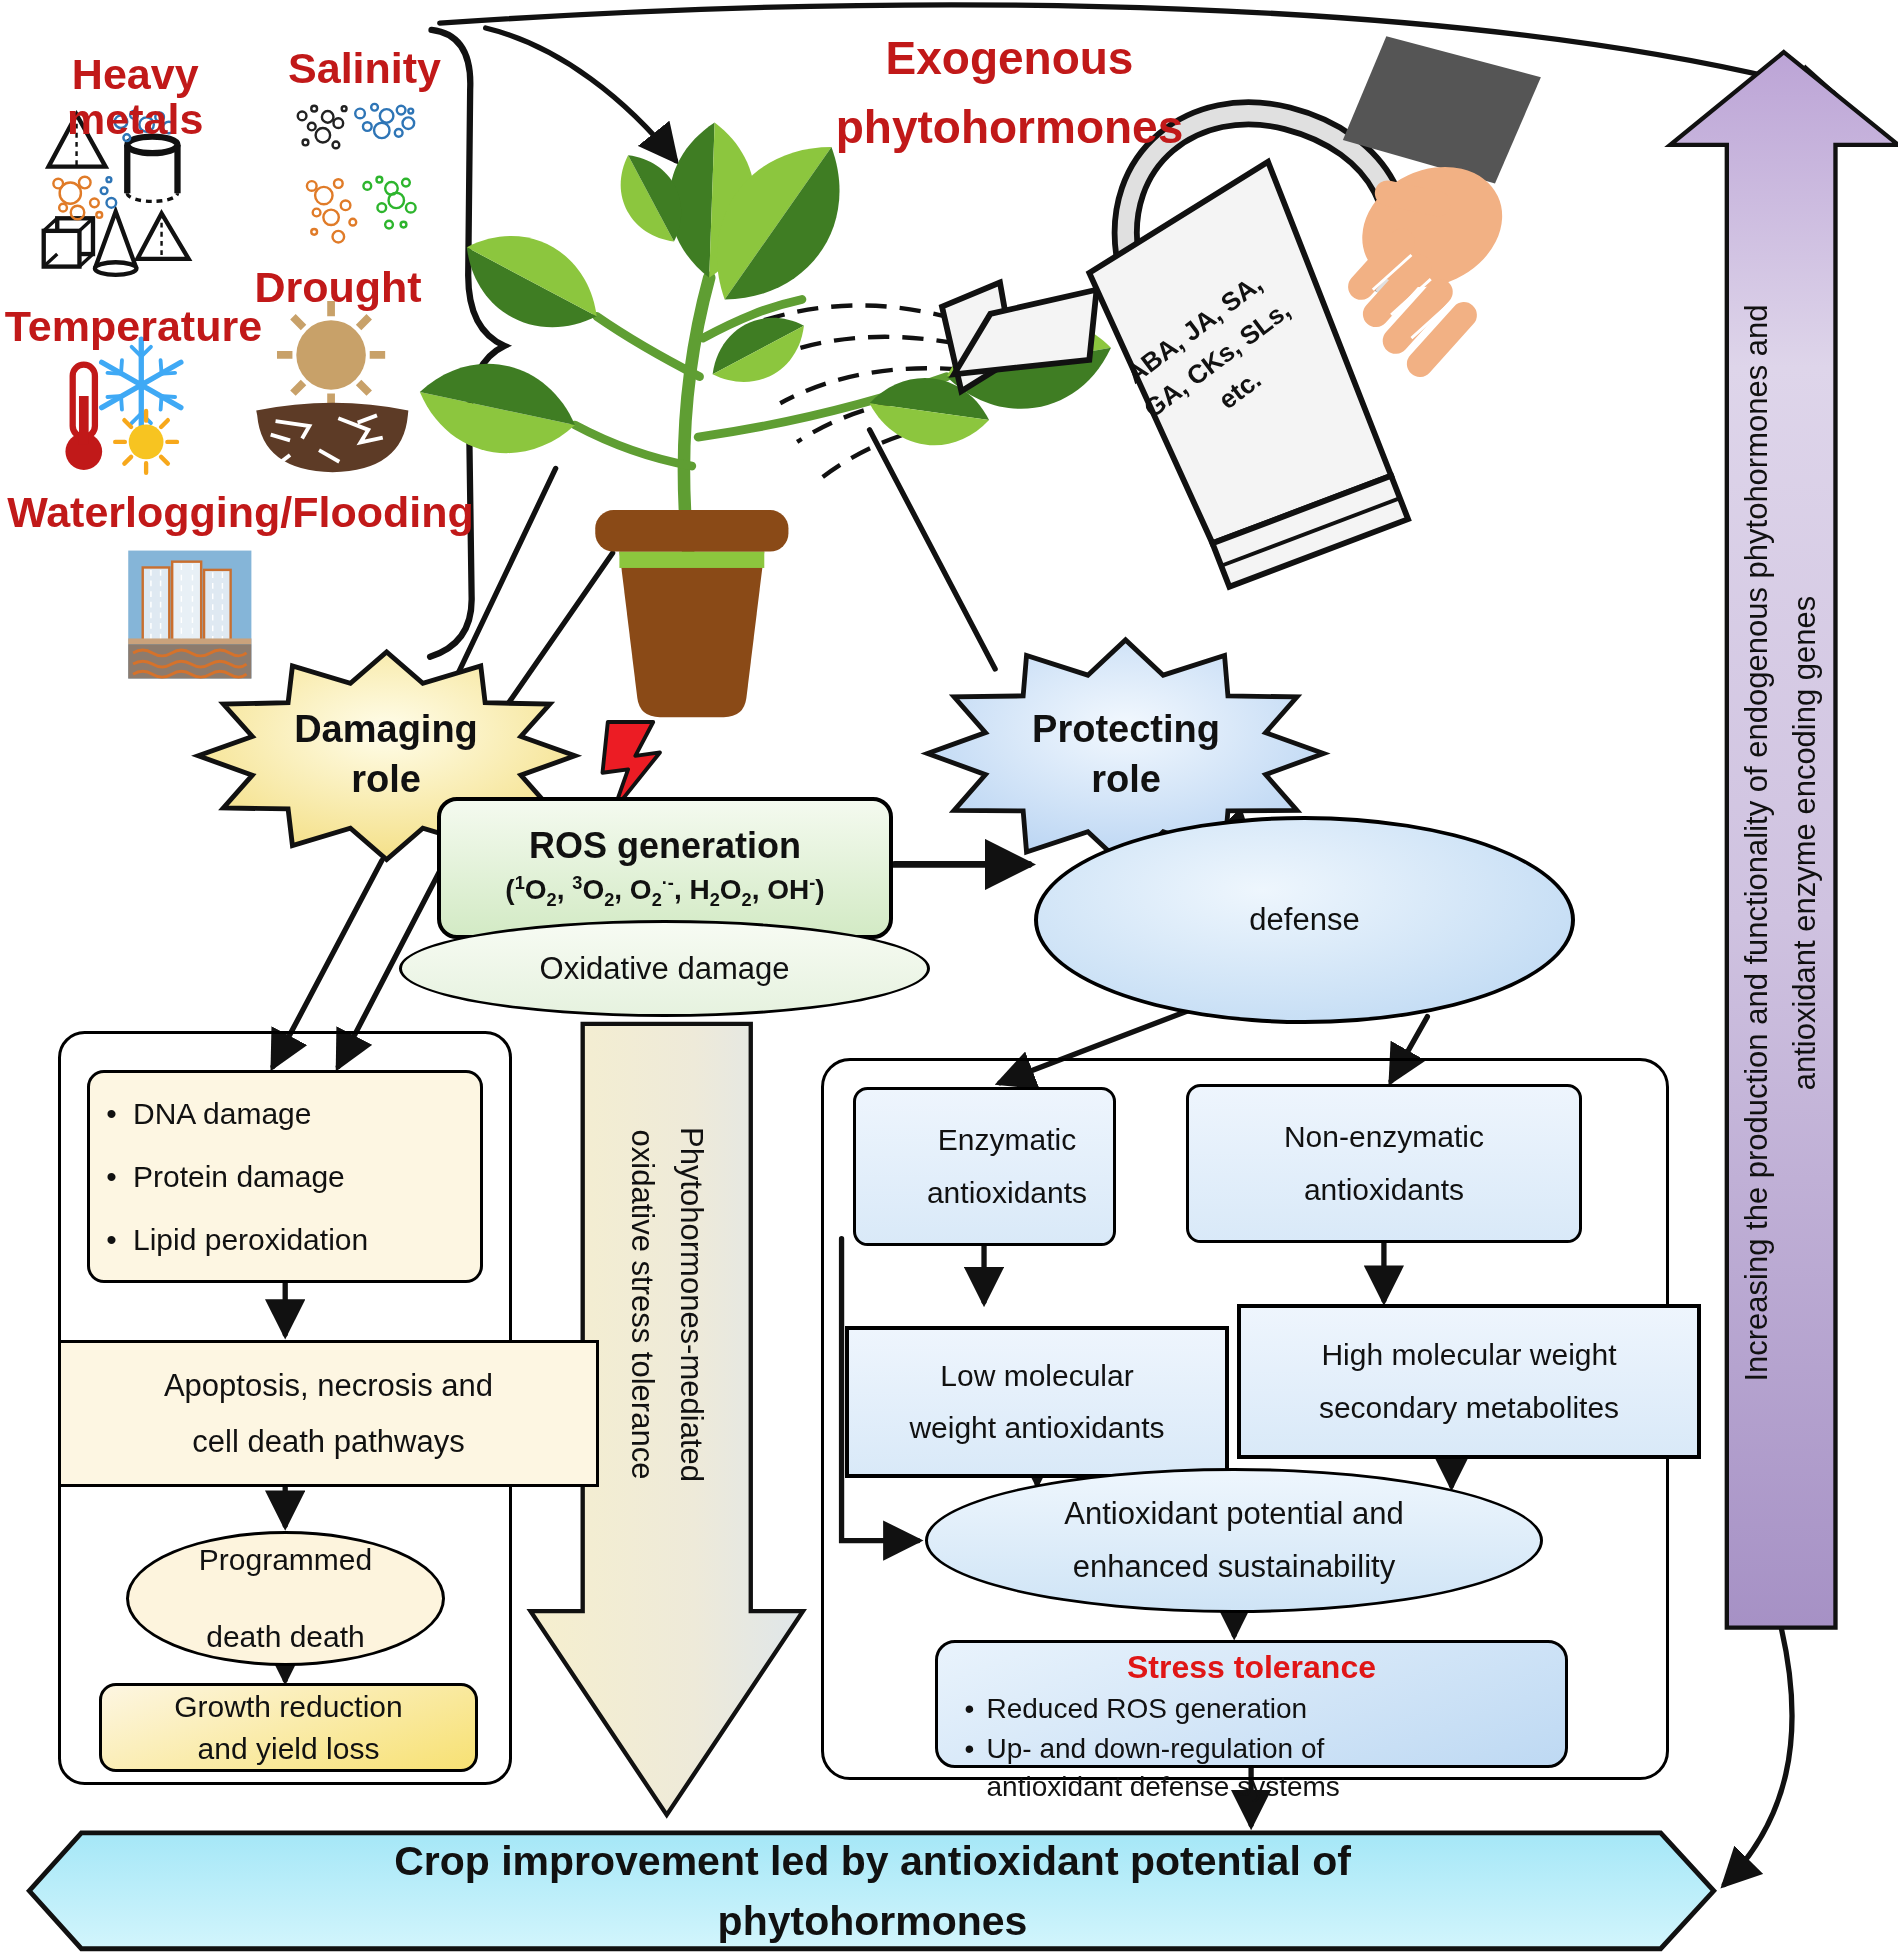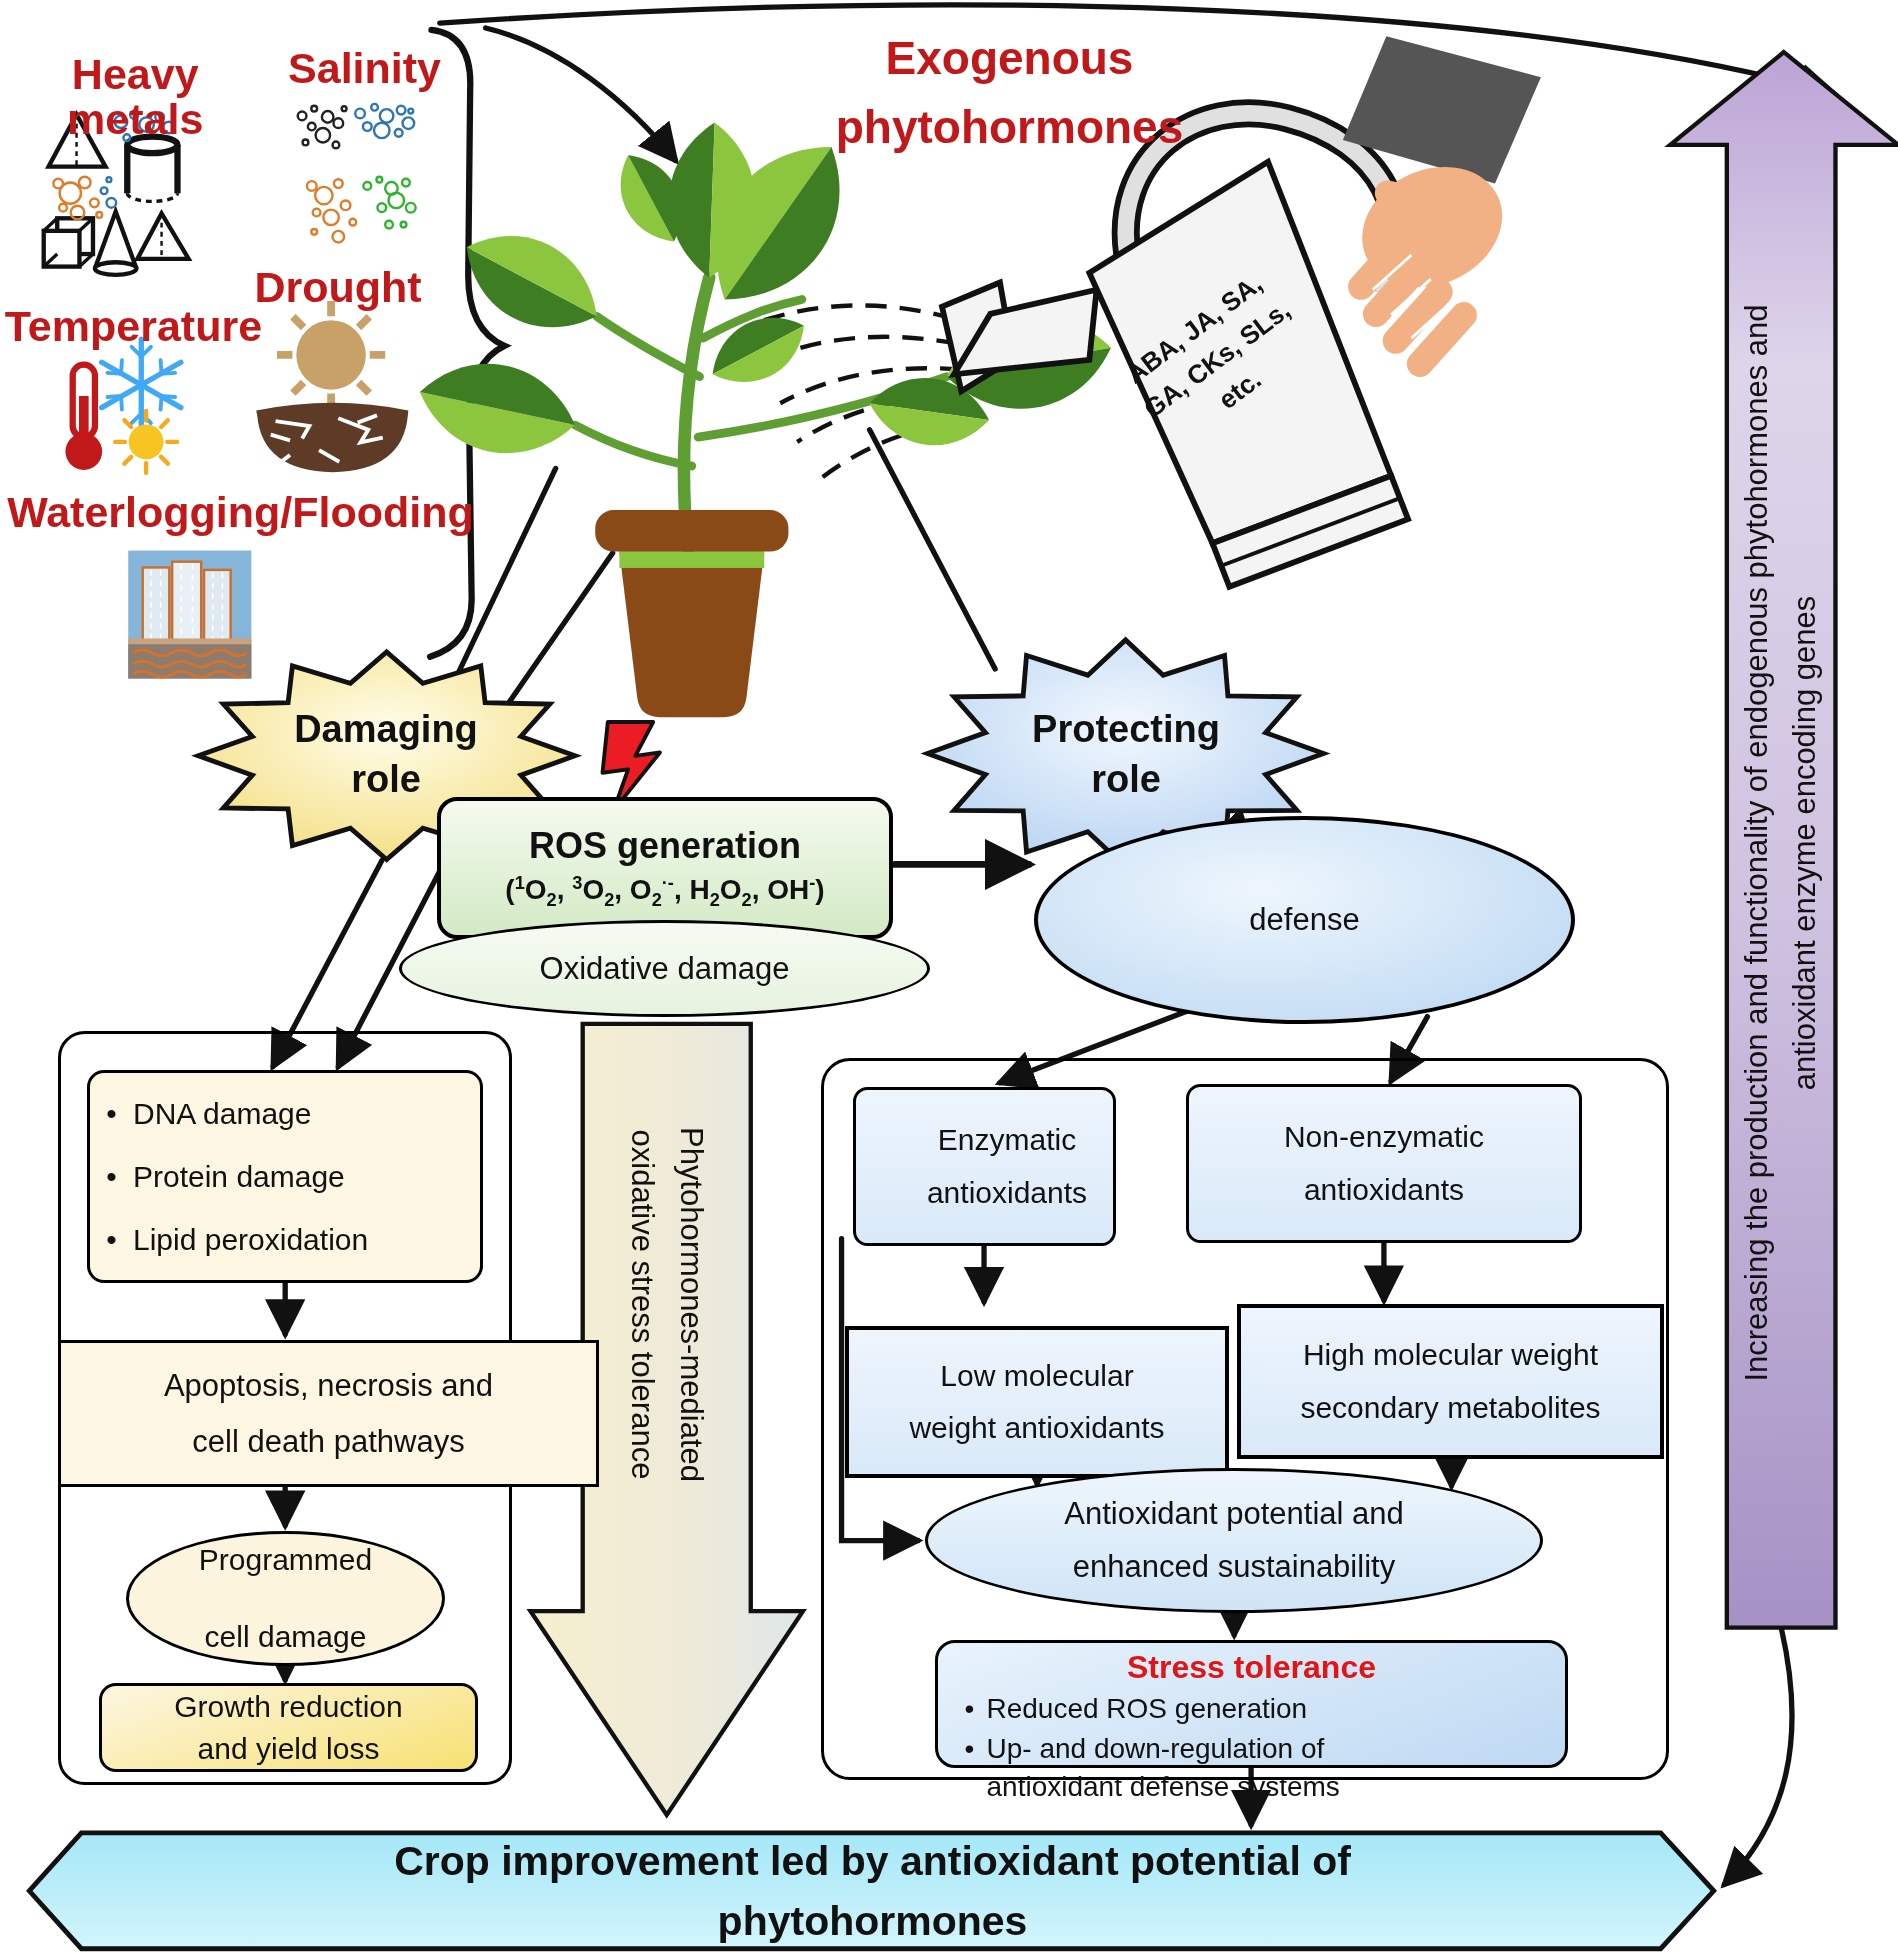--- a/index.html
+++ b/index.html
@@ -363,21 +363,21 @@
       <span class="dot">•</span>
       <span>Lipid peroxidation</span>
     </div>
 </div>
 <div class="abs box t-center" style="left:58px;top:1340px;width:541px;height:147px;border-width:3.4px;font-size:31px;line-height:1.8;">
   <span class="line">Apoptosis, necrosis and</span>
   <span class="line">cell death pathways</span>
 </div>
 <div class="abs box t-center" style="left:126px;top:1531px;width:319px;height:135px;border-radius:50%;font-size:30px;line-height:1.75;background:#fdf4dd;gap:24px;">
   <span class="line">Programmed</span>
-  <span class="line">cell damage</span>
+  <span class="line">death death</span>
 </div>
 <div class="abs t-center" style="left:99px;top:1683px;width:379px;height:89px;border:3.9px solid #000;border-radius:17px;
             background:linear-gradient(160deg,#fdf6e2,#f7e173);font-size:30px;line-height:1.4;">
   <span class="line">Growth reduction</span>
   <span class="line">and yield loss</span>
 </div>
 
 <div class="abs t-center vtext" style="left:386px;top:1256px;width:560px;height:97px;transform:rotate(90deg);">
   <span class="line">Phytohormones-mediated</span>
   <span class="line">oxidative stress tolerance</span>
@@ -389,21 +389,21 @@
   <span class="line">antioxidants</span>
 </div>
 <div class="abs t-center blue" style="left:1186px;top:1084px;width:396px;height:159px;border:3.4px solid #000;border-radius:14.5px;font-size:30px;line-height:1.75;">
   <span class="line">Non-enzymatic</span>
   <span class="line">antioxidants</span>
 </div>
 <div class="abs t-center blue" style="left:845px;top:1307px;width:384px;height:152px;border:4.3px solid #000;font-size:30px;line-height:1.75;margin-top:19px;">
   <span class="line">Low molecular</span>
   <span class="line">weight antioxidants</span>
 </div>
-<div class="abs t-center blue" style="left:1237px;top:1304px;width:427px;height:155px;border:4.3px solid #000;font-size:30px;line-height:1.75;">
+<div class="abs t-center blue" style="left:1237px;top:1304px;width:464px;height:155px;border:4.3px solid #000;font-size:30px;line-height:1.75;">
   <span class="line">High molecular weight</span>
   <span class="line">secondary metabolites</span>
 </div>
 <div class="abs t-center" style="left:925px;top:1468px;width:618px;height:145px;border:3.9px solid #000;border-radius:50%;
             background:linear-gradient(180deg,#eef6fd,#cfe4f6);font-size:31px;line-height:1.7;">
   <span class="line">Antioxidant potential and</span>
   <span class="line">enhanced sustainability</span>
 </div>
 <div class="abs" style="left:935px;top:1640px;width:633px;height:128px;border:3.9px solid #000;border-radius:20px;
             background:linear-gradient(160deg,#e9f3fc,#bed9f3);padding:5.8px 14.5px;">

